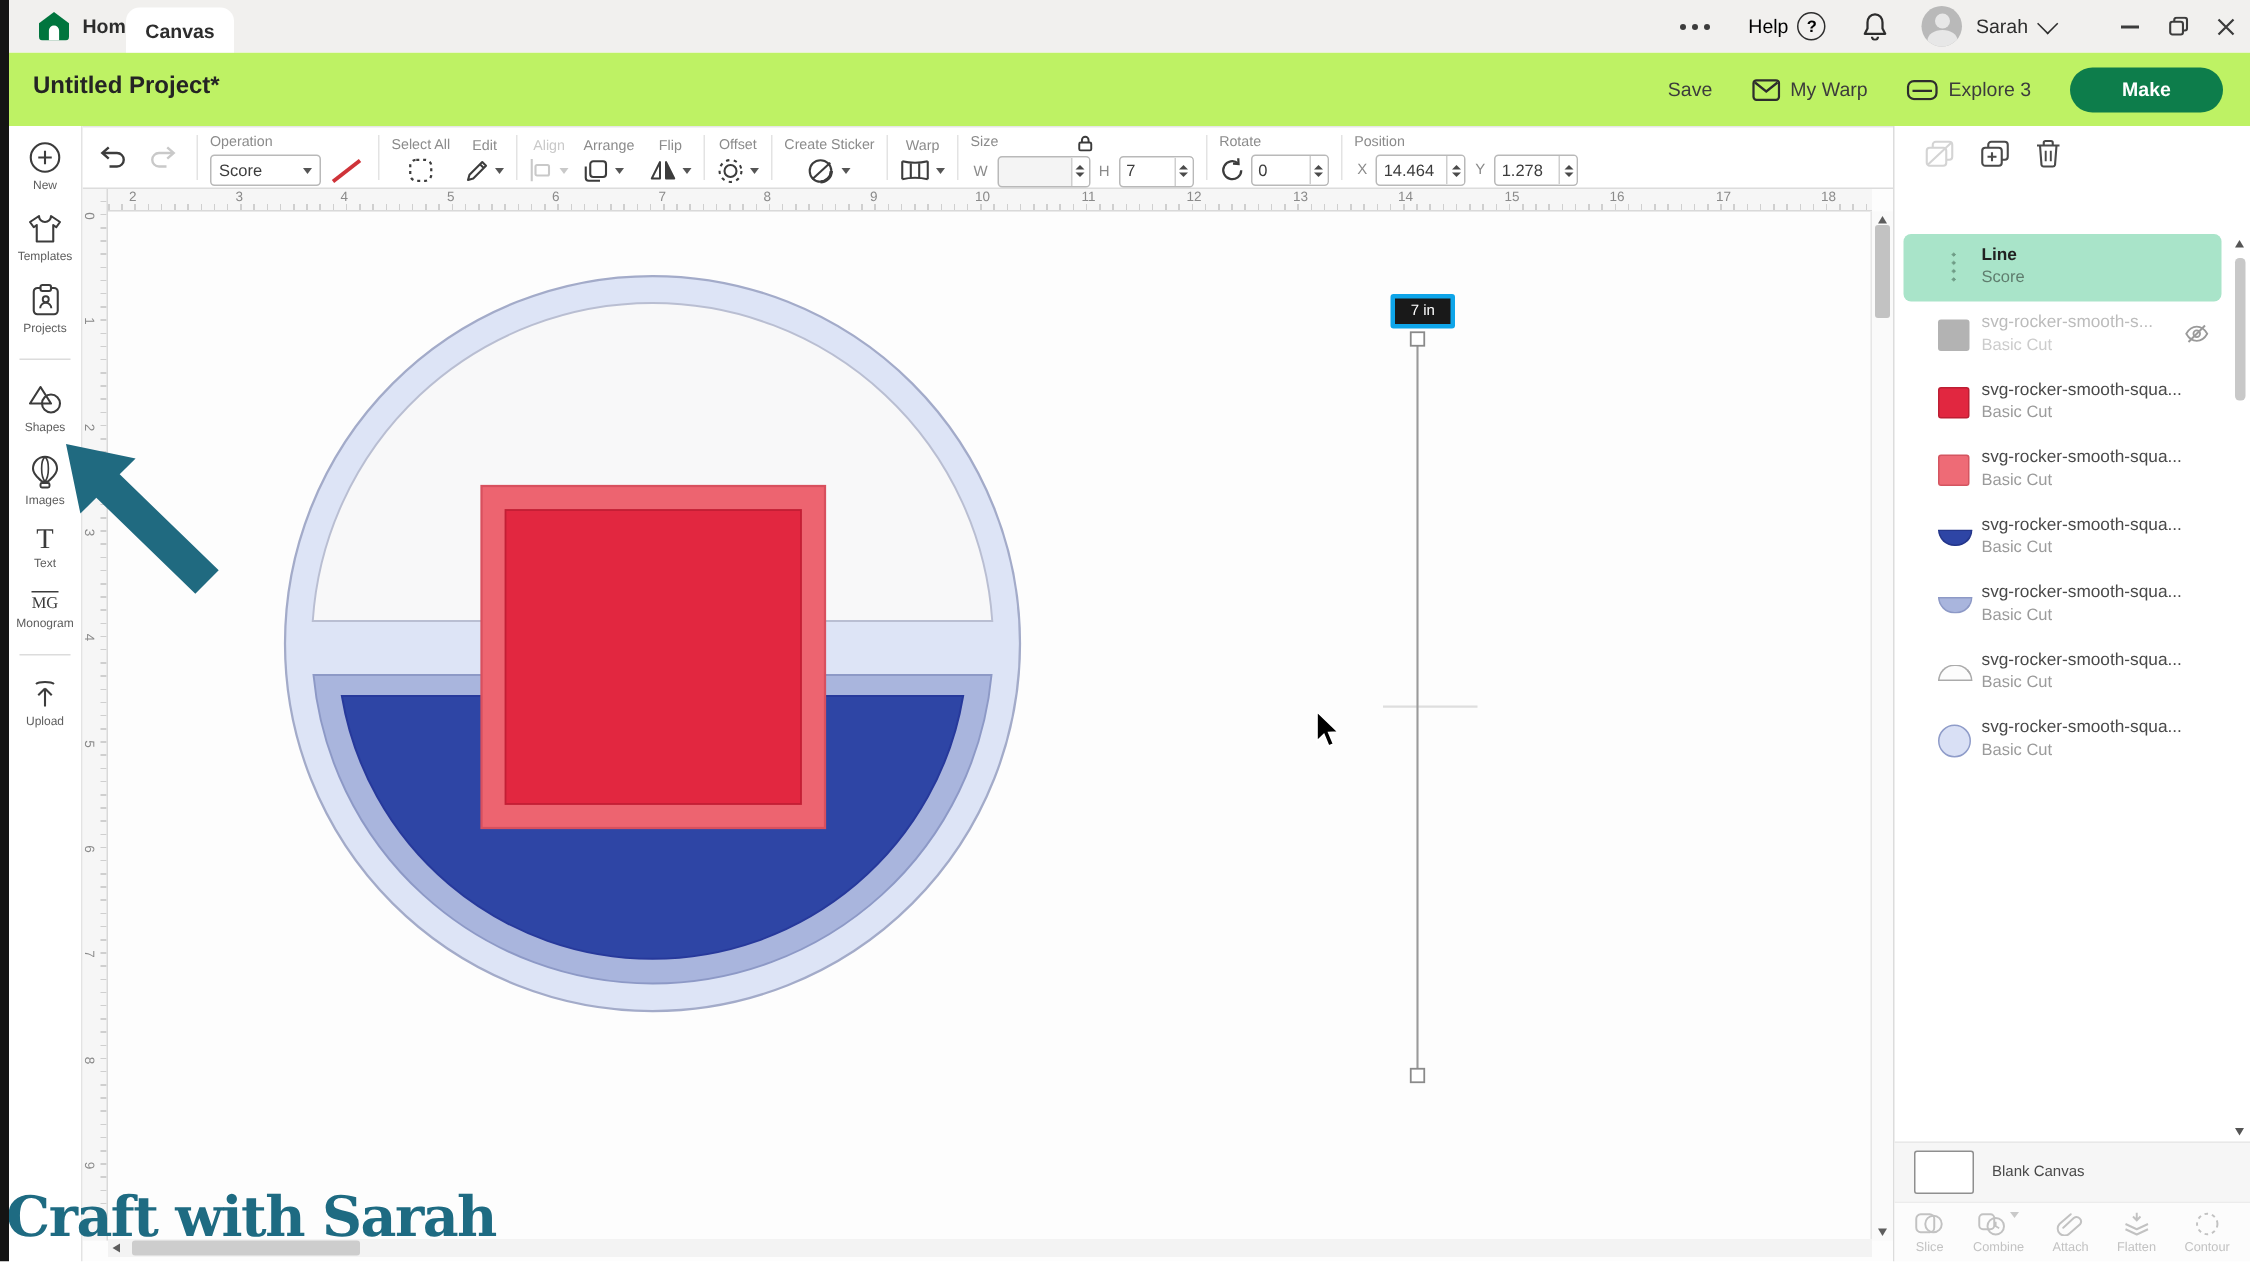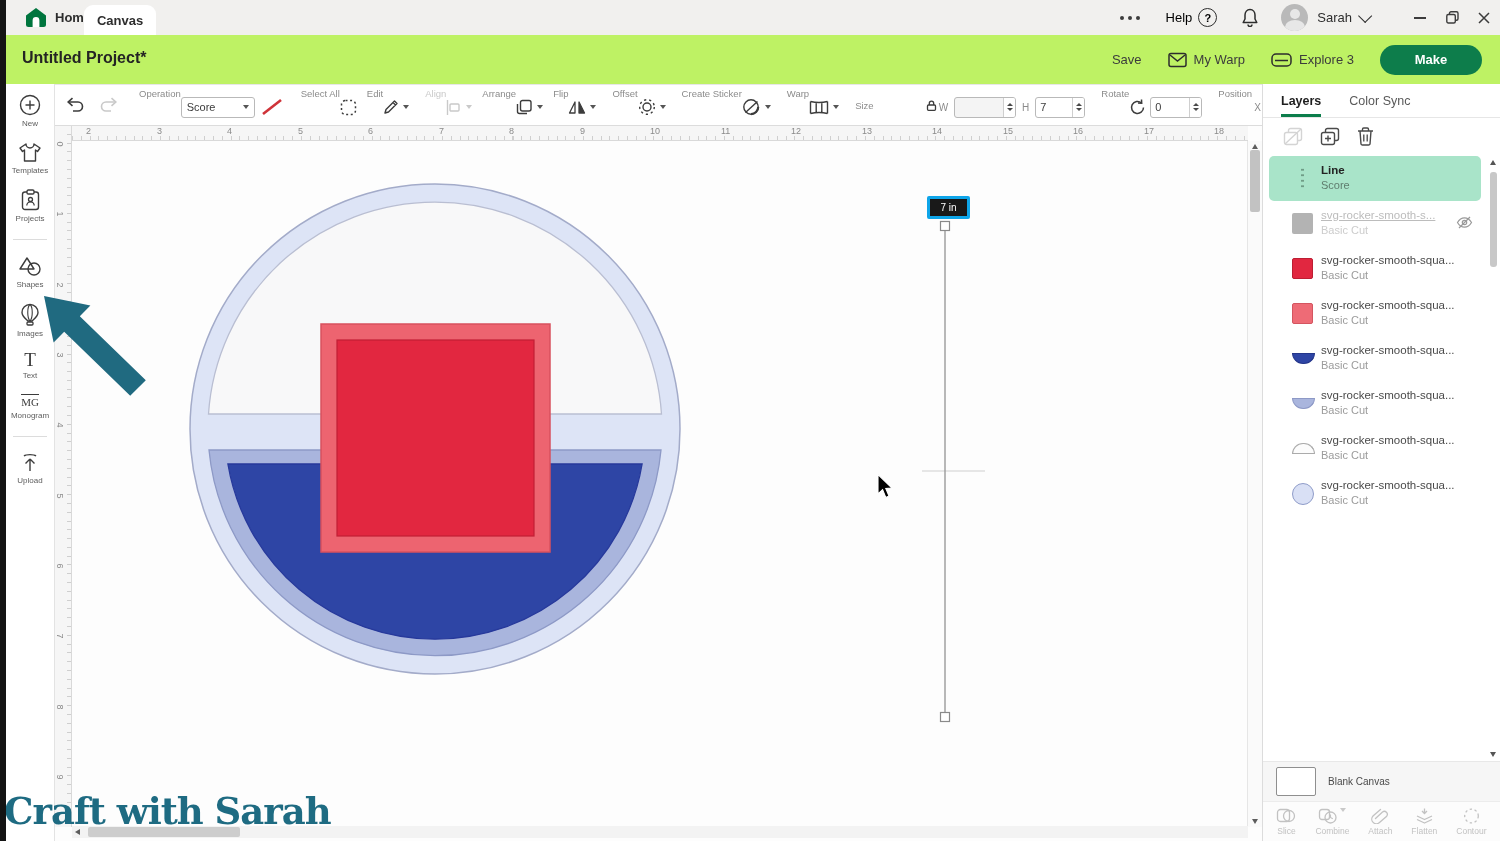--- a/index.html
+++ b/index.html
@@ -31,21 +31,21 @@
   
   .header{position:absolute;left:0;top:35px;width:1500px;height:49px;background:#bef264;z-index:4;}
   .project-title{position:absolute;left:22px;top:14px;font-size:16px;font-weight:700;color:#242424;}
   .hdr-right{position:absolute;right:18px;top:0;height:49px;display:flex;align-items:center;gap:26px;}
   .hdr-link{display:flex;align-items:center;gap:7px;font-size:13px;color:#3c3c3c;cursor:pointer;}
   .make-btn{width:102px;height:30px;border:none;border-radius:16px;color:#fff;font-size:13px;font-weight:700;cursor:pointer;font-family:inherit;}
 
   
   .toolbar{position:absolute;left:55px;top:84px;width:1207px;height:40px;background:#fff;border-top:1px solid #e7e7e7;border-bottom:1px solid #dcdcdc;display:flex;align-items:stretch;z-index:3;}
   .vdiv{width:1px;background:#e3e3e3;margin:5px 8px;}
-  .tgroup{display:flex;flex-direction:row;justify-content:center;padding-top:4px;}
+  .tgroup{display:flex;flex-direction:column;justify-content:center;padding-top:4px;}
   .tlabel{font-size:9.5px;color:#8b8b8b;line-height:10px;margin-bottom:3px;white-space:nowrap;}
   .tgroup.center .tlabel{text-align:center;}
   .trow{display:flex;align-items:center;gap:4px;}
   .icon-btn{background:none;border:none;padding:0;margin:0;cursor:pointer;display:flex;align-items:center;}
   .undo-redo{display:flex;align-items:center;gap:16px;padding:0 4px 0 10px;}
   .sel-box{display:flex;align-items:center;justify-content:space-between;width:62px;height:19px;border:1px solid #b9b9b9;border-radius:3px;font-size:11px;padding:0 5px;cursor:pointer;background:#fff;}
   .car{width:0;height:0;border-left:3.5px solid transparent;border-right:3.5px solid transparent;border-top:4px solid #555;}
   .car.lt{border-top-color:#c9c9c9;}
   .score-swatch{width:26px;height:19px;display:flex;align-items:center;justify-content:center;cursor:pointer;}
   .dis, .dis *{color:#c9c9c9 !important;}
@@ -101,21 +101,21 @@
   .layer-row .sw{position:absolute;left:29px;}
   .layer-txt{position:absolute;left:58px;top:6px;}
   .lname{font-size:11.5px;color:#4a4a4a;line-height:16px;white-space:nowrap;}
   .lsub{font-size:11px;color:#9b9b9b;line-height:15px;}
   .layer-row.selected{background:#a9e4c9;border-radius:5px;margin:0 6px;}
   .layer-row.selected .layer-txt{left:52px;}
   .layer-row.selected .lname{font-weight:700;color:#222;}
   .layer-row.selected .lsub{color:#5f7d6e;}
   .drag-dots{position:absolute;left:32px;top:11px;width:3px;height:22px;
      background-image:radial-gradient(circle,#6f9c86 1.2px,transparent 1.3px);background-size:3px 5.5px;}
-  .layer-row.hidden-layer .lname{color:#bcbcbc;text-decoration:underline;}
+  .layer-row.hidden-layer .lname{color:#bcbcbc;}
   .layer-row.hidden-layer .lsub{color:#cccccc;}
   .eye-off{position:absolute;right:14px;top:14px;cursor:pointer;}
   .sq{width:21px;height:21px;border-radius:2px;box-sizing:border-box;}
   .half-b{width:23px;height:11.5px;border-radius:0 0 23px 23px;box-sizing:border-box;}
   .half-t{width:23px;height:11.5px;border-radius:23px 23px 0 0;box-sizing:border-box;}
   .circ{width:22px;height:22px;border-radius:50%;box-sizing:border-box;}
   .sw-gray{background:#b3b3b3;}
   .sw-red{background:#e12740;border:1px solid #bd1e33;}
   .sw-pink{background:#ee6b76;border:1px solid #d45560;}
   .sw-dblue{background:#2e45a5;border:1px solid #24368a;}
@@ -532,24 +532,20 @@
       <span class="thumb"></span>
       <span class="sb-arrow down"></span>
     </div>
     <div class="cv-hsb">
       <span class="hsb-arrow"></span>
       <span class="thumb"></span>
     </div>
   </div>
 
   <div class="layers-panel">
-    <div class="ptabs">
-      <span class="ptab active">Layers</span>
-      <span class="ptab">Color Sync</span>
-    </div>
     <div class="picons">
       <button class="icon-btn">
         <svg width="20" height="19" viewBox="0 0 20 19">
           <rect x="5.5" y="1.5" width="13" height="12" rx="2" fill="none" stroke="#d4d4d4" stroke-width="1.4"></rect>
           <rect x="1.5" y="5.5" width="13" height="12" rx="2" fill="#fff" stroke="#d4d4d4" stroke-width="1.4"></rect>
           <path d="M2 17 L18 2" stroke="#d4d4d4" stroke-width="1.4"></path>
         </svg>
       </button>
       <button class="icon-btn">
         <svg width="20" height="19" viewBox="0 0 20 19">

